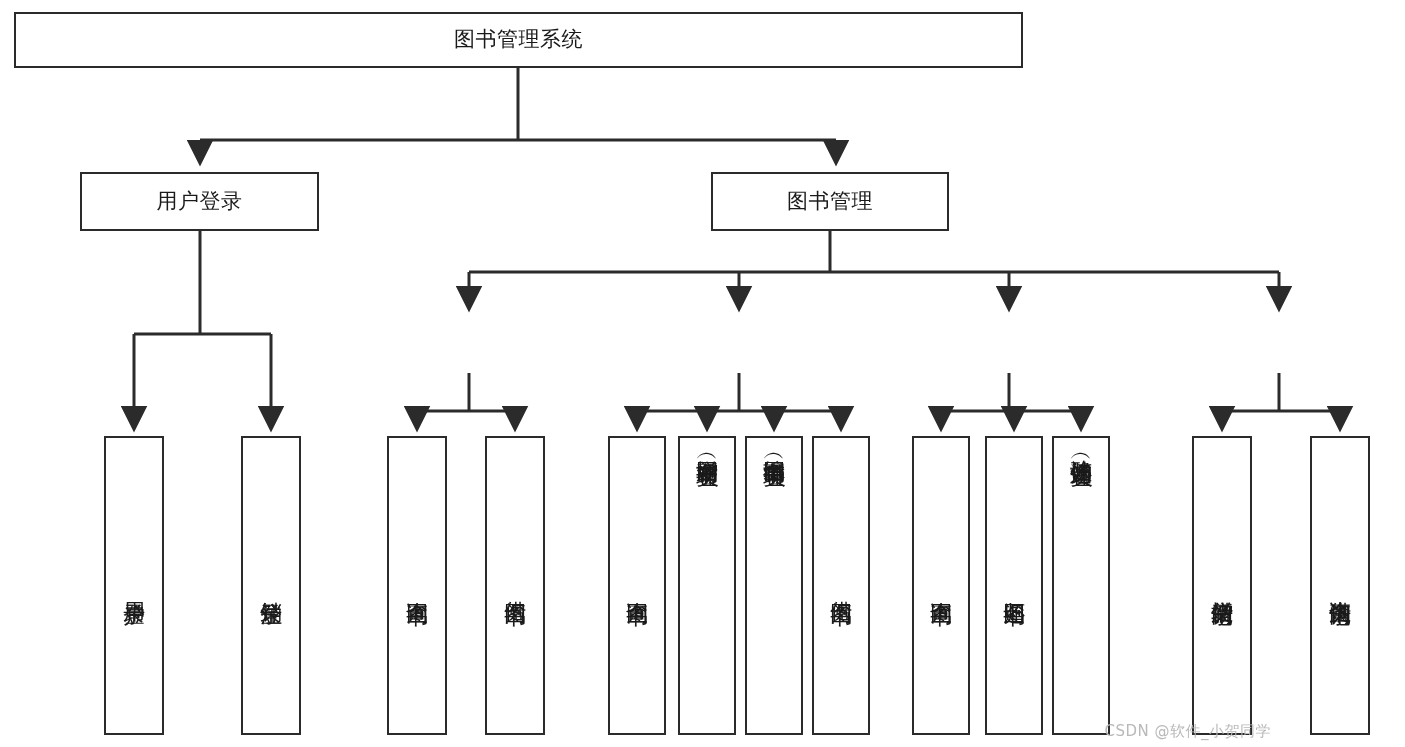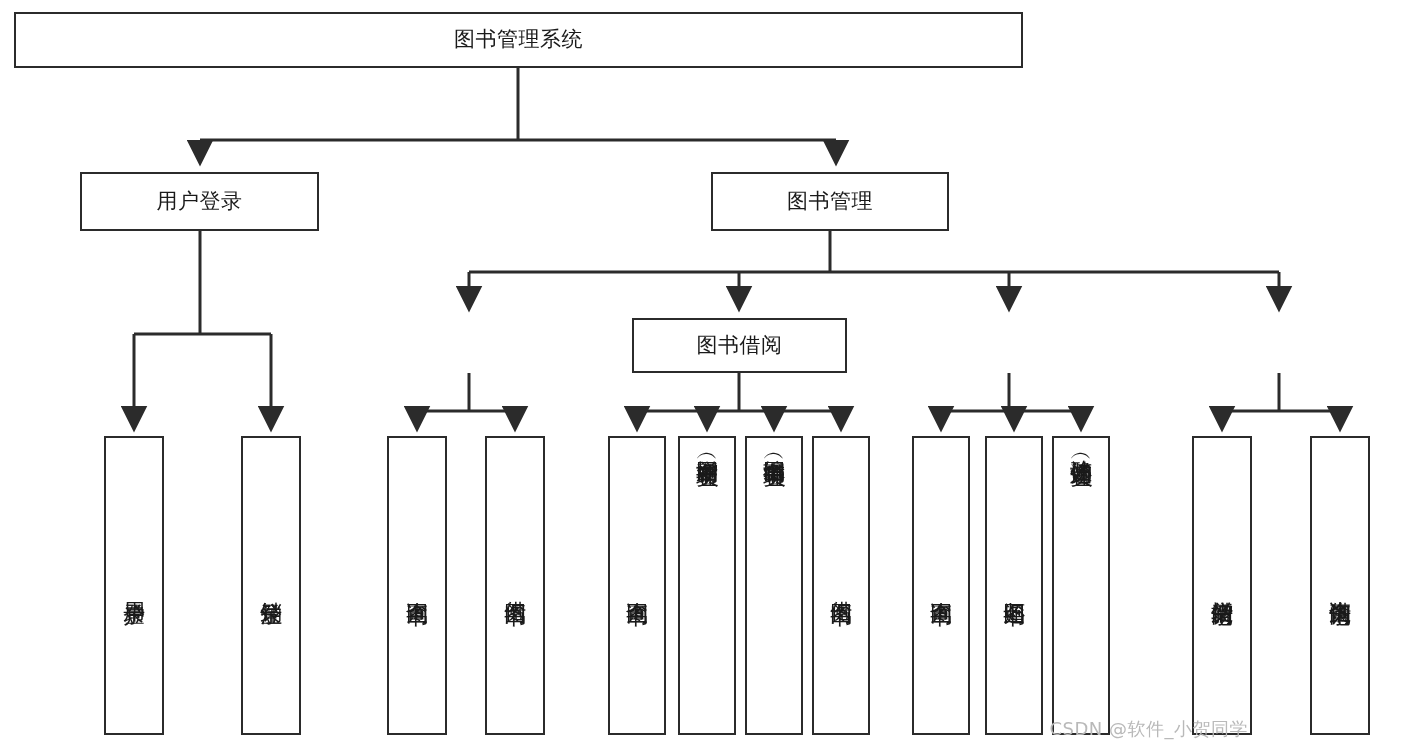--- a/index.html
+++ b/index.html
@@ -11,20 +11,21 @@
     width: 1405px;
     height: 747px;
     font-family: "DejaVu Sans", "Liberation Sans", sans-serif;
     overflow: hidden;
     position: relative;
   }
   #diagram-root {
     position: relative;
     width: 1256px;
     height: 747px;
+    padding-left: 23px;
   }
   svg.wires {
     position: absolute;
     left: 0;
     top: 0;
     width: 1405px;
     height: 747px;
     pointer-events: none;
   }
   .node {
@@ -68,21 +69,21 @@
   .node.vert.top-v {
     align-items: flex-start;
   }
   .node.vert.top-v .label {
     margin-top: 4px;
   }
   .watermark {
     position: absolute;
     right: 8px;
     bottom: 6px;
-    font-size: 18px;
+    font-size: 15px;
     color: #b9b9b9;
     white-space: nowrap;
     letter-spacing: 0.5px;
   }
 </style>
 </head>
 <body>
 
 <div id="diagram-root">
 
@@ -140,23 +141,20 @@
     <span class="label">图书管理系统</span>
   </div>
 
   <div class="node horiz" id="node-l2-0" style="left: 80px; top: 172px; width: 239px; height: 59px;">
     <span class="label">用户登录</span>
   </div>
   <div class="node horiz" id="node-l2-1" style="left: 711px; top: 172px; width: 238px; height: 59px;">
     <span class="label">图书管理</span>
   </div>
 
-  <div class="node horiz" id="node-l3-1" style="left: 632px; top: 318px; width: 215px; height: 55px;">
-    <span class="label">图书借阅</span>
-  </div>
 
   <div class="node vert center-v" id="node-leaf-0" style="left: 104px; top: 436px; width: 60px; height: 299px;">
     <span class="label">用户登录</span>
   </div>
   <div class="node vert center-v" id="node-leaf-1" style="left: 241px; top: 436px; width: 60px; height: 299px;">
     <span class="label">注销登录</span>
   </div>
   <div class="node vert center-v" id="node-leaf-2" style="left: 387px; top: 436px; width: 60px; height: 299px;">
     <span class="label">查询图书</span>
   </div>

